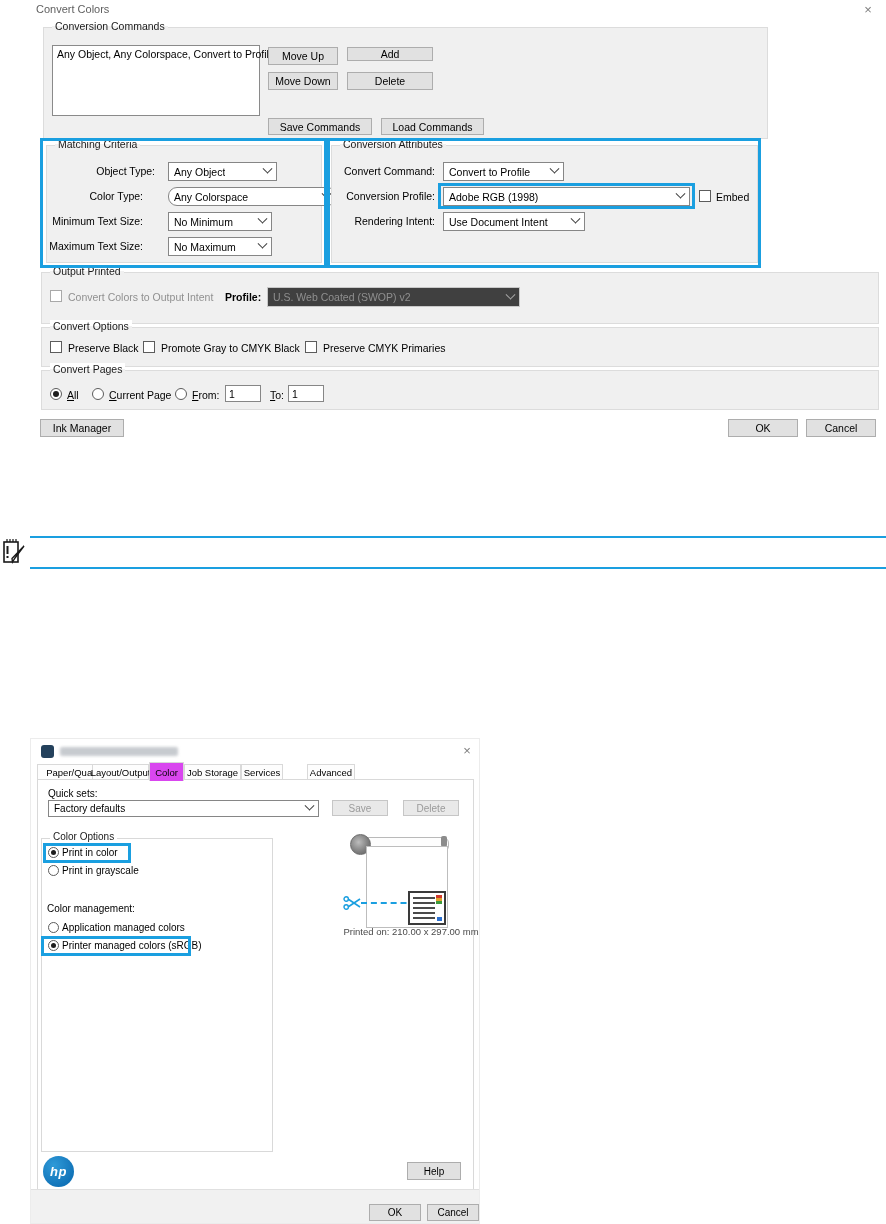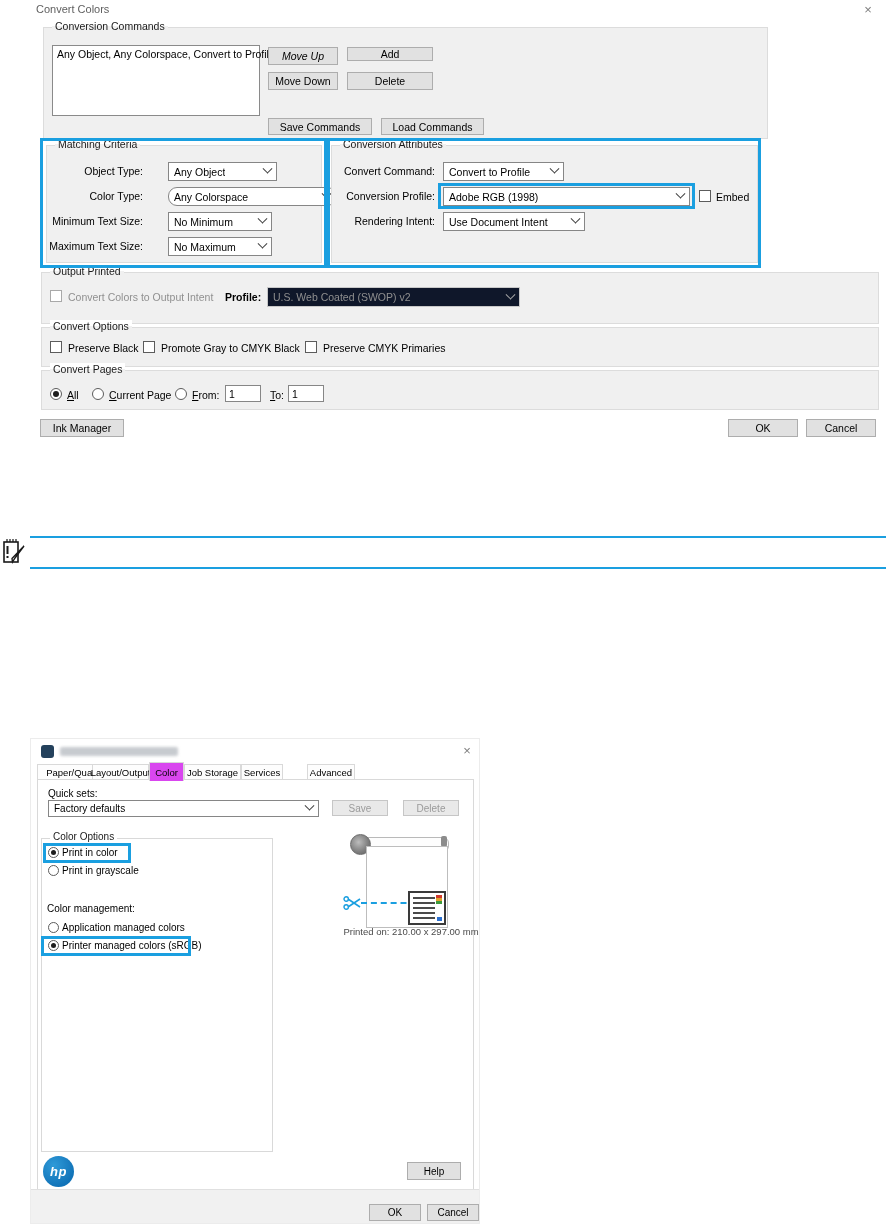--- a/index.html
+++ b/index.html
@@ -21,21 +21,21 @@
   
   .btn{position:absolute;display:flex;align-items:center;justify-content:center;
        background:#e1e1e1;border:1px solid #adadad;font-size:10.5px;color:#000;box-sizing:border-box;cursor:default;}
   .btn.dis{background:#e9e9e9;border-color:#c6c6c6;color:#9b9b9b;}
   
   .dd{position:absolute;display:flex;align-items:center;box-sizing:border-box;height:19px;
       background:#fff;border:1px solid #868686;padding:0 5px;font-size:10.5px;}
   .dd .txt{overflow:hidden;white-space:nowrap;}
   .chev{margin-left:auto;width:6px;height:6px;border-right:1.4px solid #3c3c3c;border-bottom:1.4px solid #3c3c3c;
         transform:rotate(45deg) translate(-2px,-2px);flex:none;}
-  .dd.dis{background:#0f172a;border-color:#c8c8c8;color:#8f8f8f;}
+  .dd.dis{background:#404040;border-color:#c8c8c8;color:#8f8f8f;}
   .dd.dis .chev{border-color:#a8a8a8;}
   
   .cb{position:absolute;width:12px;height:12px;background:#fff;border:1px solid #5c5c5c;box-sizing:border-box;}
   .cb.dis{border-color:#a9a9a9;}
   .rd{position:absolute;width:12px;height:12px;background:#fff;border:1px solid #5c5c5c;border-radius:50%;box-sizing:border-box;}
   .rd.sel::after{content:"";position:absolute;inset:2px;border-radius:50%;background:#1d1d1d;}
   
   .hl{position:absolute;border:3px solid #1a9fe0;box-sizing:border-box;pointer-events:none;z-index:6;}
   
   .listbox{position:absolute;background:#fff;border:1px solid #8a8a8a;box-sizing:border-box;}
@@ -74,32 +74,32 @@
   <div class="abs" style="left:0;top:0;width:886px;height:444px;">
     <div class="lbl" style="left:36px;top:3px;color:#5f5f5f;font-size:11px;">Convert Colors</div>
     <div class="xclose" style="left:860px;top:1px;">×</div>
 
     <div class="grp" style="left:43px;top:27px;width:723px;height:110px;">
       <div class="glabel">Conversion Commands</div>
     </div>
     <div class="listbox" style="left:52px;top:45px;width:208px;height:71px;">
       <div class="item">Any Object, Any Colorspace, Convert to Profile</div>
     </div>
-    <div class="btn" style="left:268px;top:47px;width:70px;height:18px;font-style:italic;">Move Up</div>
+    <div class="btn" style="left:268px;top:47px;width:70px;height:18px;">Move Up</div>
     <div class="btn" style="left:347px;top:47px;width:86px;height:14px;">Add</div>
     <div class="btn" style="left:268px;top:72px;width:70px;height:18px;">Move Down</div>
     <div class="btn" style="left:347px;top:72px;width:86px;height:18px;">Delete</div>
     <div class="btn" style="left:268px;top:118px;width:104px;height:17px;">Save Commands</div>
     <div class="btn" style="left:381px;top:118px;width:103px;height:17px;">Load Commands</div>
 
 
     <div class="grp" style="left:46px;top:145px;width:274px;height:116px;">
       <div class="glabel">Matching Criteria</div>
     </div>
-    <div class="rlabel" style="left:48px;top:165px;width:95px;">Object Type:</div>
+    <div class="rlabel" style="left:40px;top:165px;width:95px;padding-left:20px;">Object Type:</div>
     <div class="dd" style="left:168px;top:162px;width:109px;">
       <span class="txt">Any Object</span>
       <span class="chev"></span>
     </div>
     <div class="rlabel" style="left:48px;top:190px;width:95px;">Color Type:</div>
     <div class="dd" style="left:168px;top:187px;width:168px;border-radius:9px;">
       <span class="txt">Any Colorspace</span>
       <span class="chev"></span>
     </div>
     <div class="rlabel" style="left:48px;top:215px;width:95px;">Minimum Text Size:</div>

